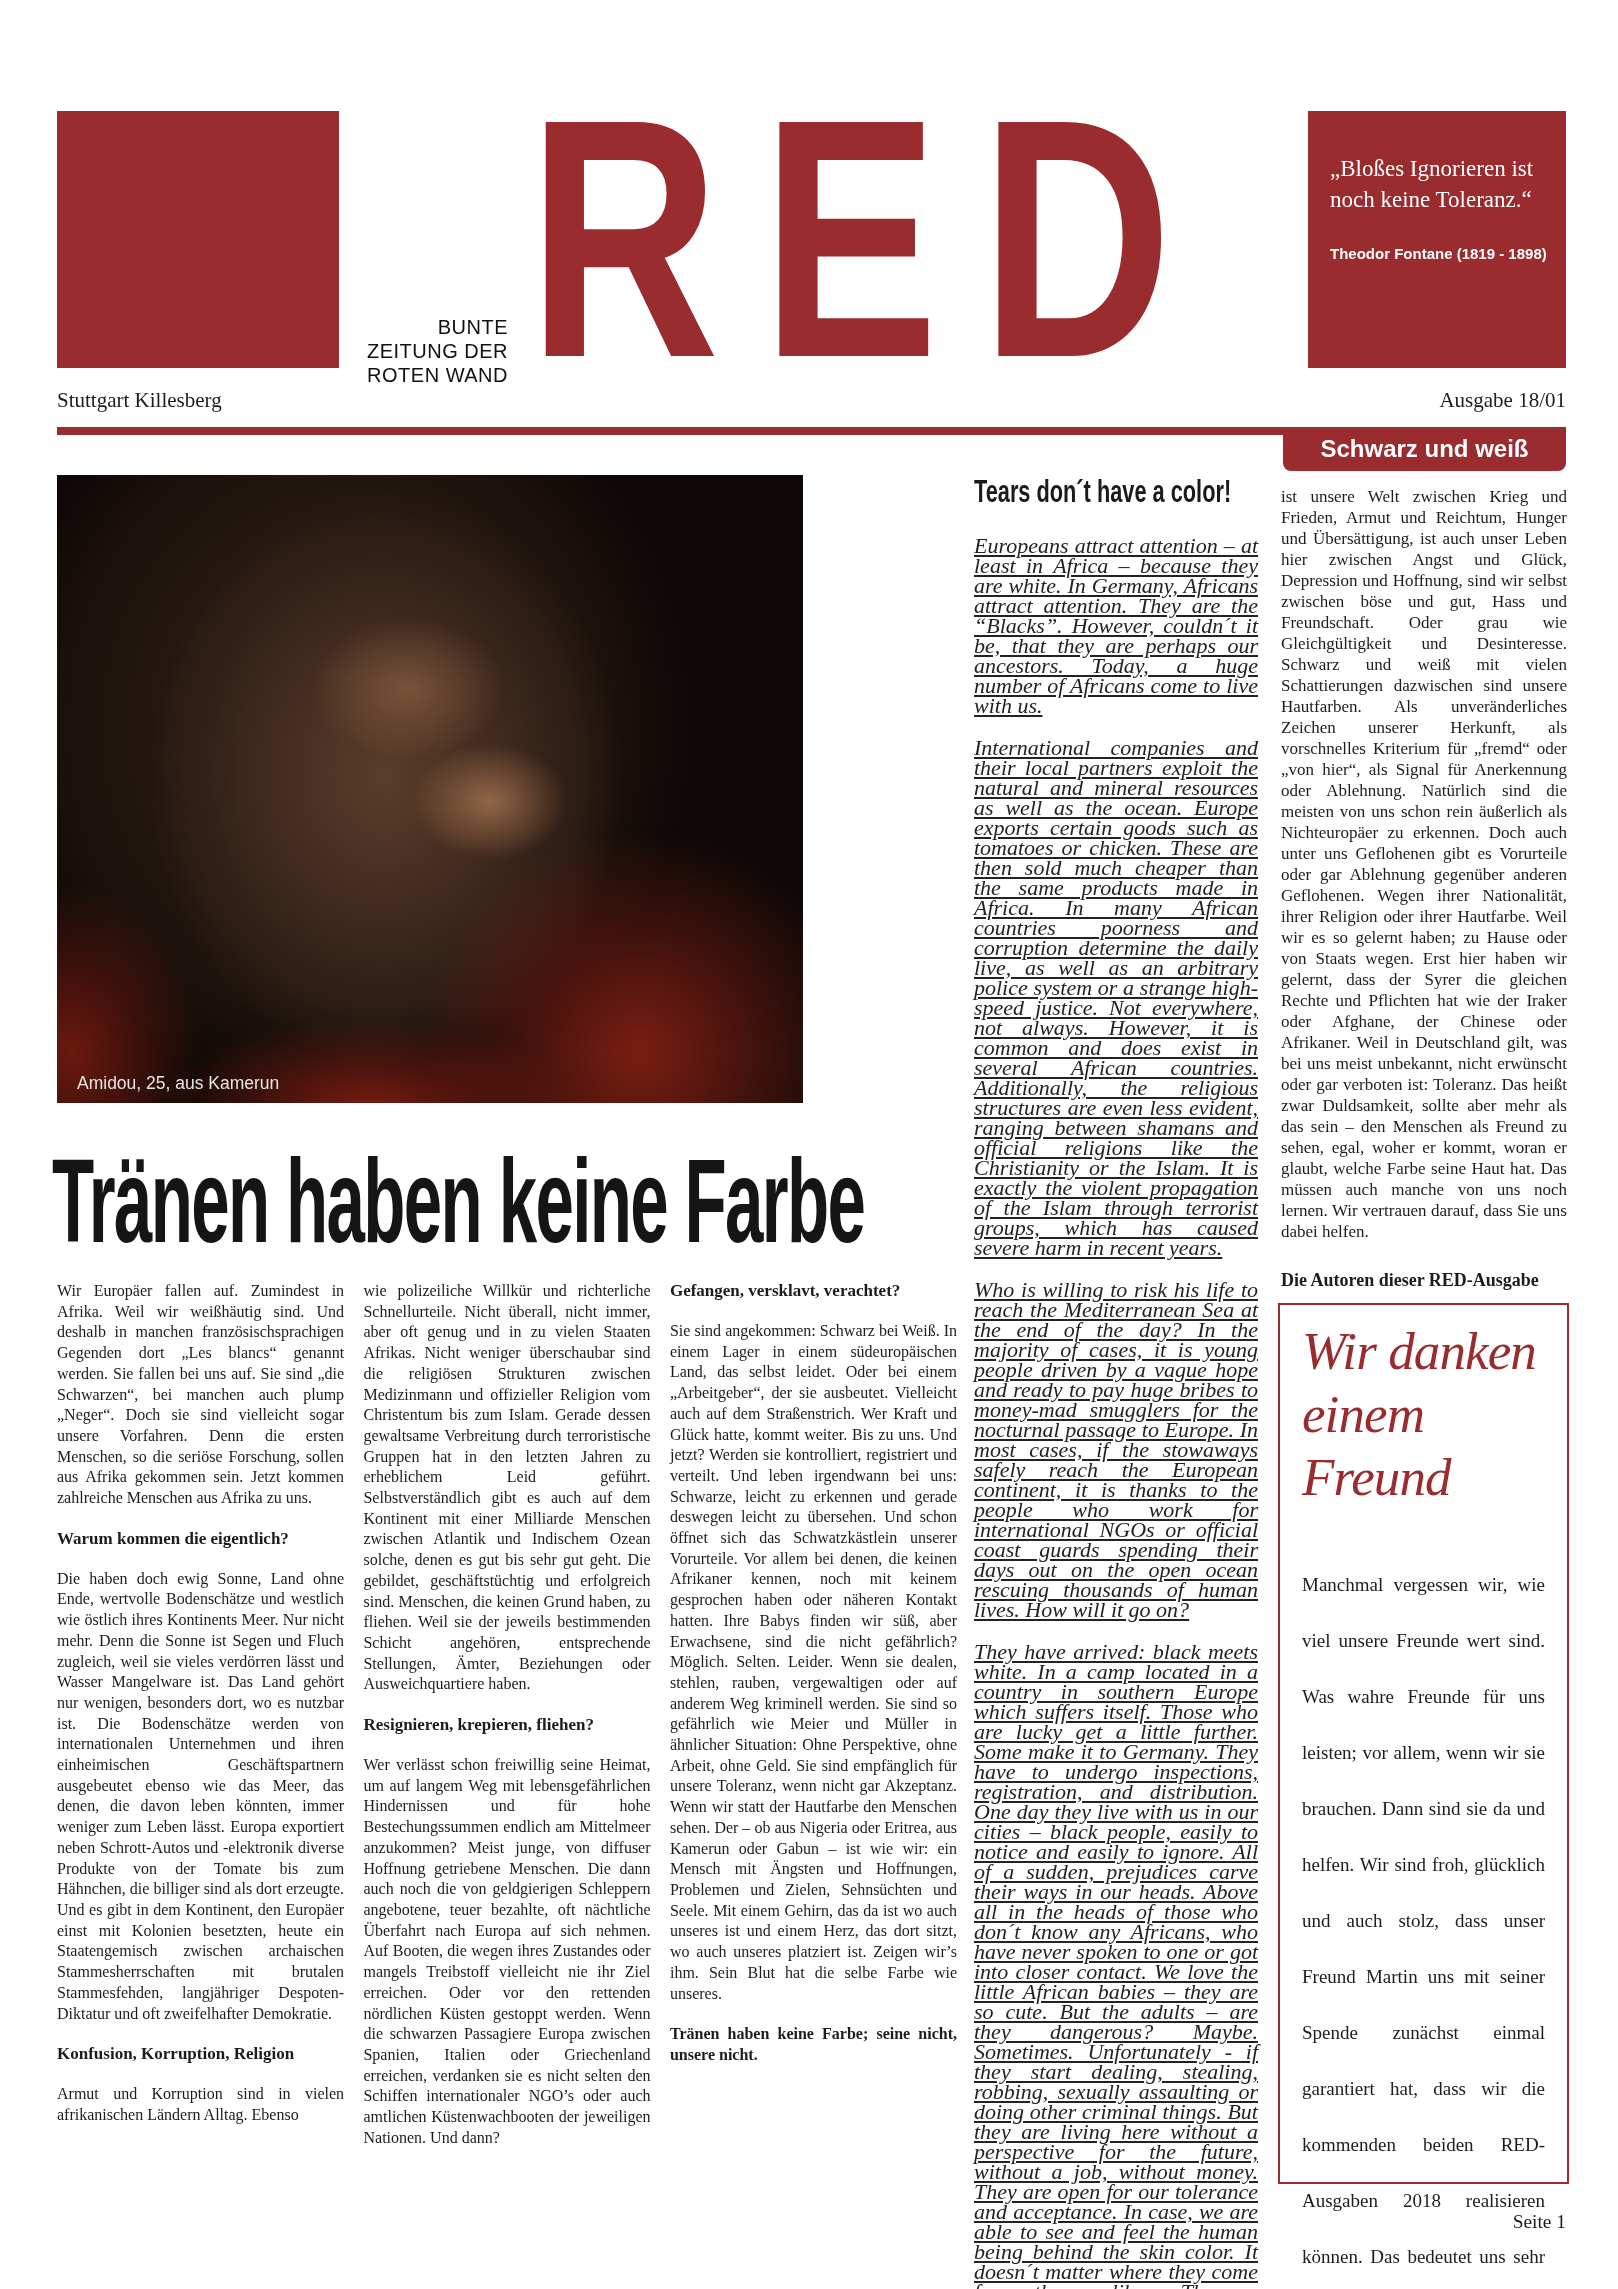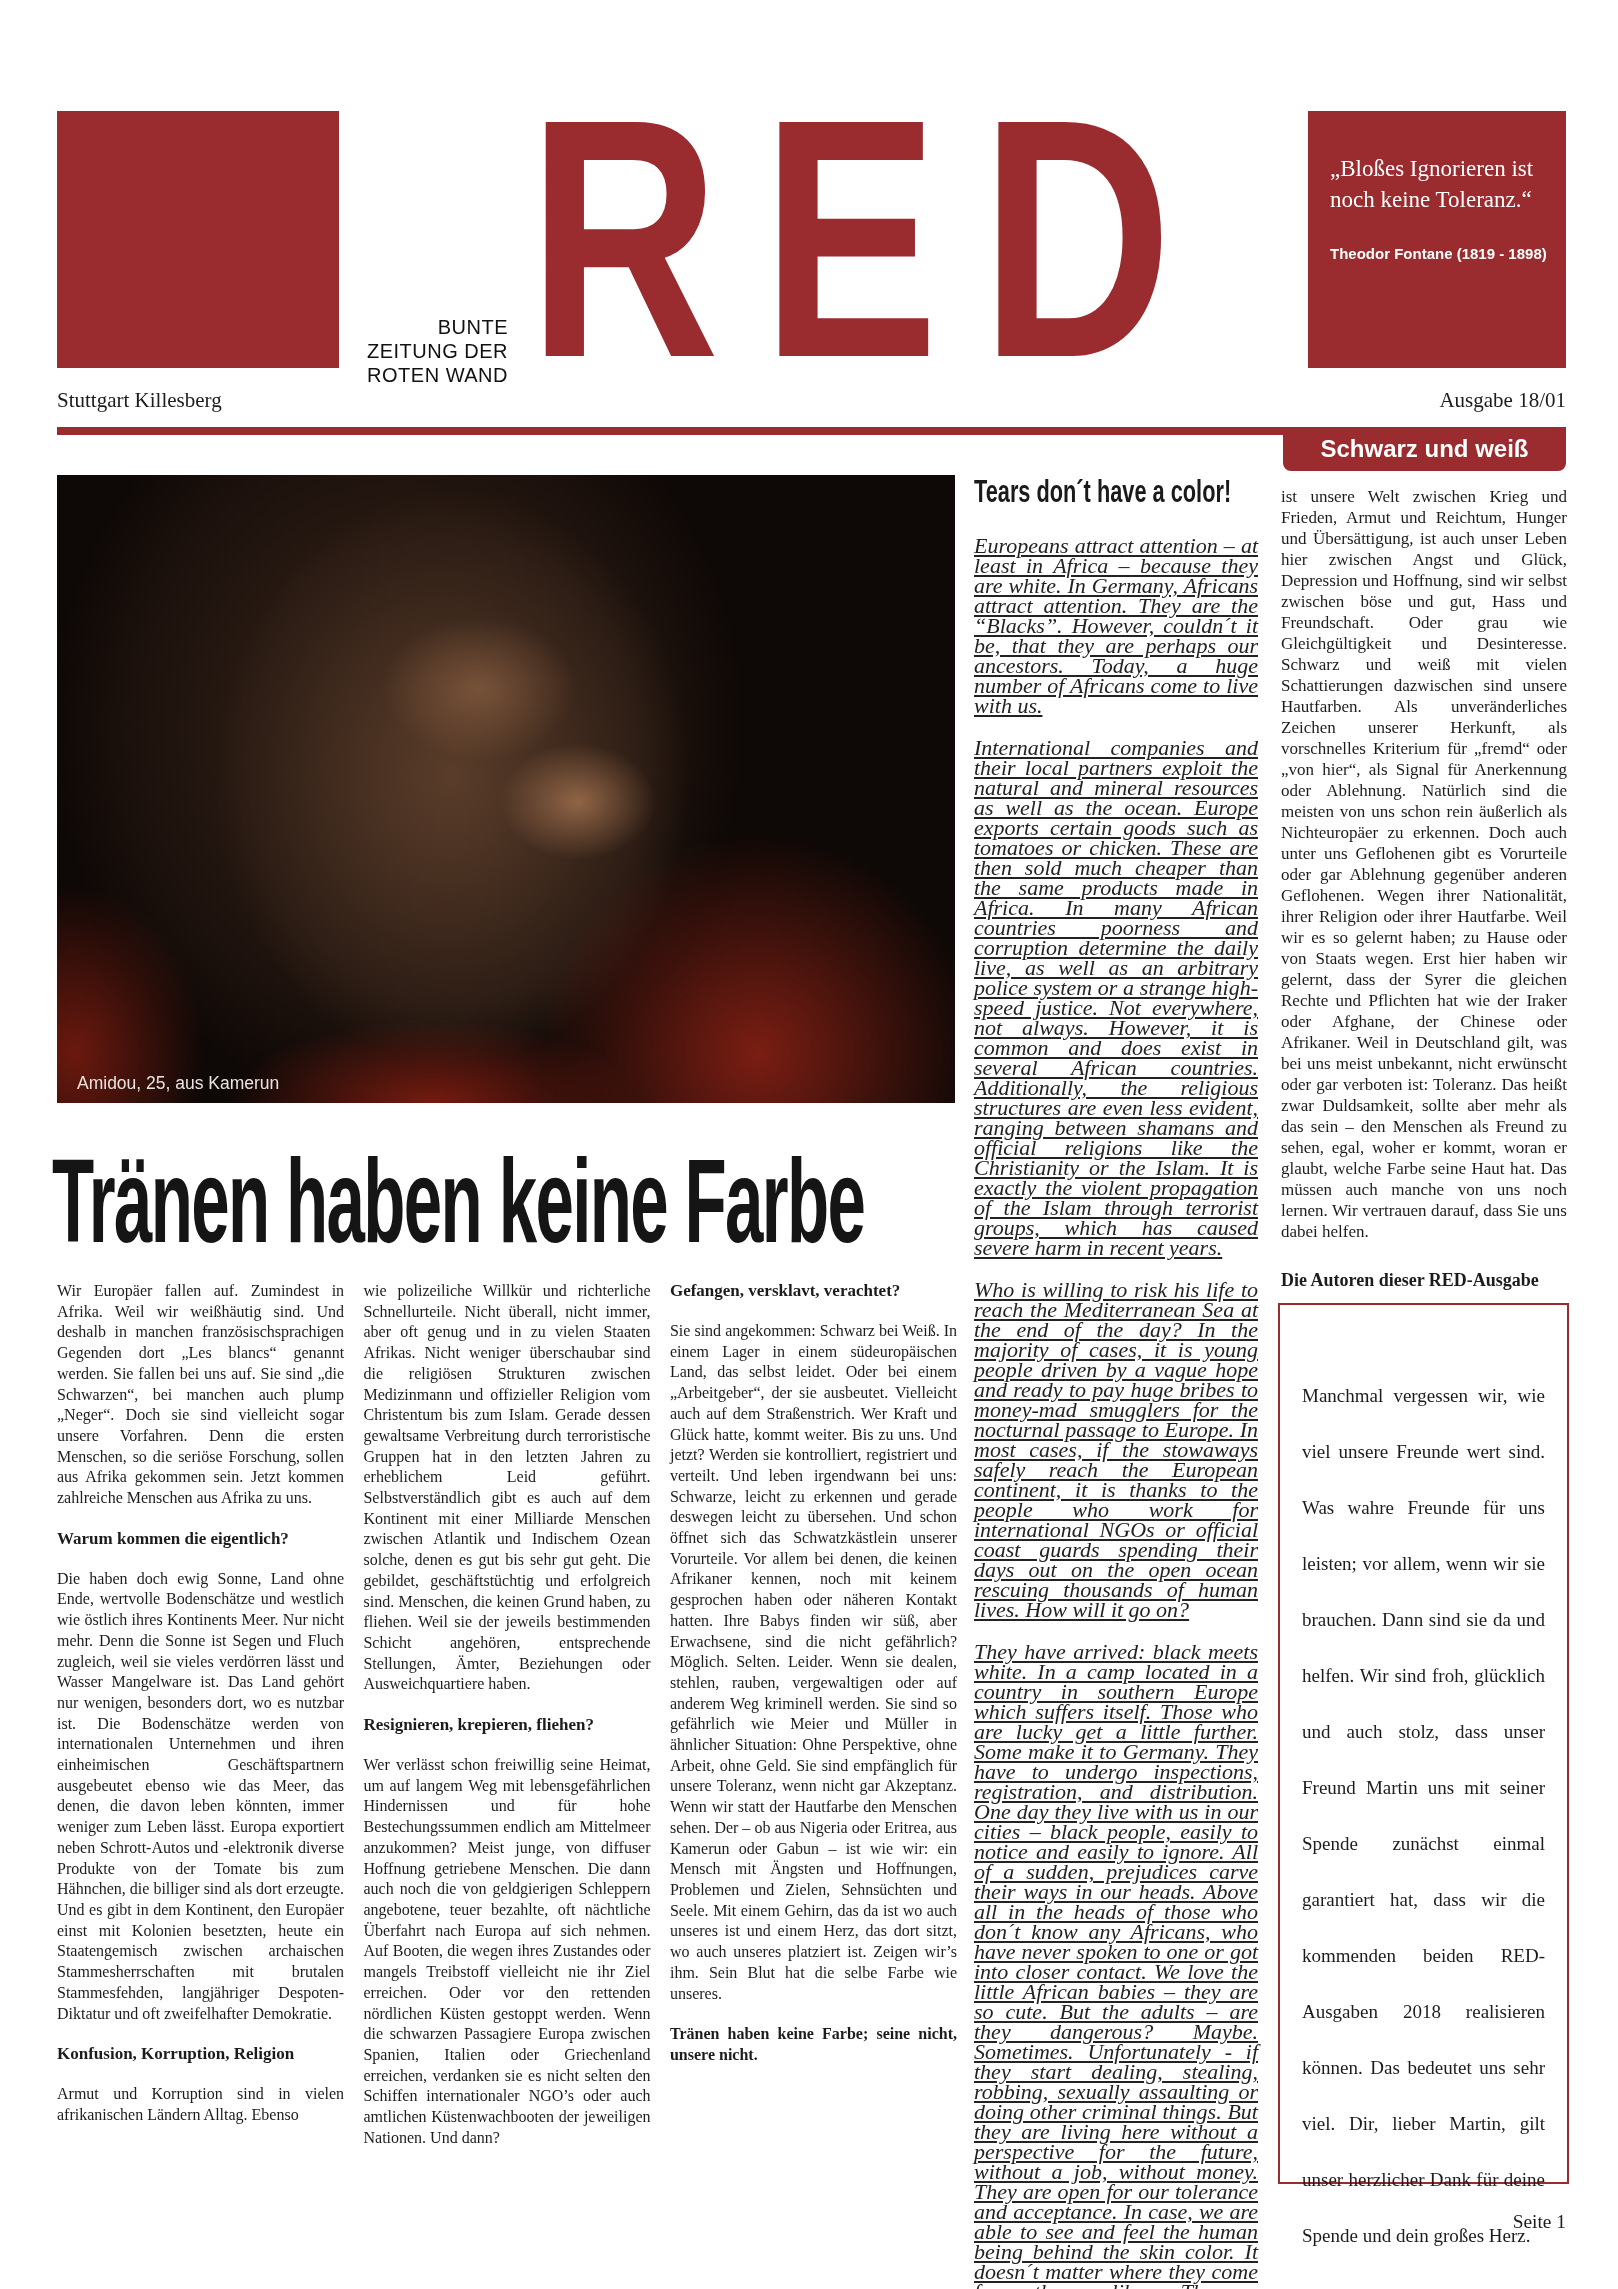--- a/index.html
+++ b/index.html
@@ -41,21 +41,21 @@
 
   .red-rule { left:57px; top:427px; width:1509px; height:8.3px; background:var(--accent); }
   .section-tab {
     left:1283px; top:427px; width:283px; height:44px; background:var(--accent);
     display:flex; align-items:center; justify-content:center;
     font-family:"Liberation Sans", sans-serif; font-weight:bold; font-size:24px; color:#fff;border-radius:8px;
   }
 
   
   .photo {
-    left:57px; top:475px; width:898px; height:628px; background:
+    left:57px; top:475px; width:746px; height:628px; background:
       radial-gradient(ellipse 277px 111px at 42% 100%, rgba(123,28,16,0.95), rgba(123,28,16,0) 75%),
       radial-gradient(ellipse 305px 305px at 78% 92%, rgba(134,32,20,0.9), rgba(90,18,10,0) 72%),
       radial-gradient(ellipse 185px 240px at 2% 92%, rgba(115,26,15,0.92), rgba(90,18,10,0) 70%),
       radial-gradient(ellipse 111px 83px at 58% 52%, rgba(172,121,84,0.75), rgba(120,80,55,0) 70%),
       radial-gradient(ellipse 138px 102px at 47% 34%, rgba(150,104,72,0.6), rgba(120,80,55,0) 70%),
       radial-gradient(ellipse 305px 369px at 44% 48%, rgba(92,62,43,0.95), rgba(52,34,24,0.7) 62%, rgba(20,12,8,0) 78%),
       radial-gradient(ellipse 434px 480px at 38% 40%, rgba(58,38,27,0.95), rgba(32,20,14,0.75) 62%, rgba(14,8,6,0) 80%),
       #0e0806;
   }
   .photo-caption {
@@ -167,20 +167,24 @@
       <p>Wer verlässt schon freiwillig seine Heimat, um auf langem Weg mit lebensgefährlichen Hindernissen und für hohe Bestechungssummen endlich am Mittelmeer anzukommen? Meist junge, von diffuser Hoffnung getriebene Menschen. Die dann auch noch die von geldgierigen Schleppern angebotene, teuer bezahlte, oft nächtliche Überfahrt nach Europa auf sich nehmen. Auf Booten, die wegen ihres Zustandes oder mangels Treibstoff vielleicht nie ihr Ziel erreichen. Oder vor den rettenden nördlichen Küsten gestoppt werden. Wenn die schwarzen Passagiere Europa zwischen Spanien, Italien oder Griechenland erreichen, verdanken sie es nicht selten den Schiffen internationaler NGO’s oder auch amtlichen Küstenwachbooten der jeweiligen Nationen. Und dann?</p>
     </div>
     <div class="bcol">
       <h4>Gefangen, versklavt, verachtet?</h4>
       <p>Sie sind angekommen: Schwarz bei Weiß. In einem Lager in einem südeuropäischen Land, das selbst leidet. Oder bei einem „Arbeitgeber“, der sie ausbeutet. Vielleicht auch auf dem Straßenstrich. Wer Kraft und Glück hatte, kommt weiter. Bis zu uns. Und jetzt? Werden sie kontrolliert, registriert und verteilt. Und leben irgendwann bei uns: Schwarze, leicht zu erkennen und gerade deswegen leicht zu übersehen. Und schon öffnet sich das Schwatzkästlein unserer Vorurteile. Vor allem bei denen, die keinen Afrikaner kennen, noch mit keinem gesprochen haben oder näheren Kontakt hatten. Ihre Babys finden wir süß, aber Erwachsene, sind die nicht gefährlich? Möglich. Selten. Leider. Wenn sie dealen, stehlen, rauben, vergewaltigen oder auf anderem Weg kriminell werden. Sie sind so gefährlich wie Meier und Müller in ähnlicher Situation: Ohne Perspektive, ohne Arbeit, ohne Geld. Sie sind empfänglich für unsere Toleranz, wenn nicht gar Akzeptanz. Wenn wir statt der Hautfarbe den Menschen sehen. Der – ob aus Nigeria oder Eritrea, aus Kamerun oder Gabun – ist wie wir: ein Mensch mit Ängsten und Hoffnungen, Problemen und Zielen, Sehnsüchten und Seele. Mit einem Gehirn, das da ist wo auch unseres ist und einem Herz, das dort sitzt, wo auch unseres platziert ist. Zeigen wir’s ihm. Sein Blut hat die selbe Farbe wie unseres.</p>
       <p class="closing">Tränen haben keine Farbe; seine nicht, unsere nicht.</p>
     </div>
   </div>
 
   <div class="abs thanks-box">
+    <div class="thanks-title">
+      <div>Wir danken</div>
+      <div>einem Freund</div>
+    </div>
     <p>Manchmal vergessen wir, wie viel unsere Freunde wert sind. Was wahre Freunde für uns leisten; vor allem, wenn wir sie brauchen. Dann sind sie da und helfen. Wir sind froh, glücklich und auch stolz, dass unser Freund Martin uns mit seiner Spende zunächst einmal garantiert hat, dass wir die kommenden beiden RED-Ausgaben 2018 realisieren können. Das bedeutet uns sehr viel. Dir, lieber Martin, gilt unser herzlicher Dank für deine Spende und dein großes Herz.</p>
     <div class="thanks-sig">Die RED Redaktion</div>
   </div>
 
   <div class="abs page-num">Seite 1</div>
 
 </div>
 
 
 </body></html>

